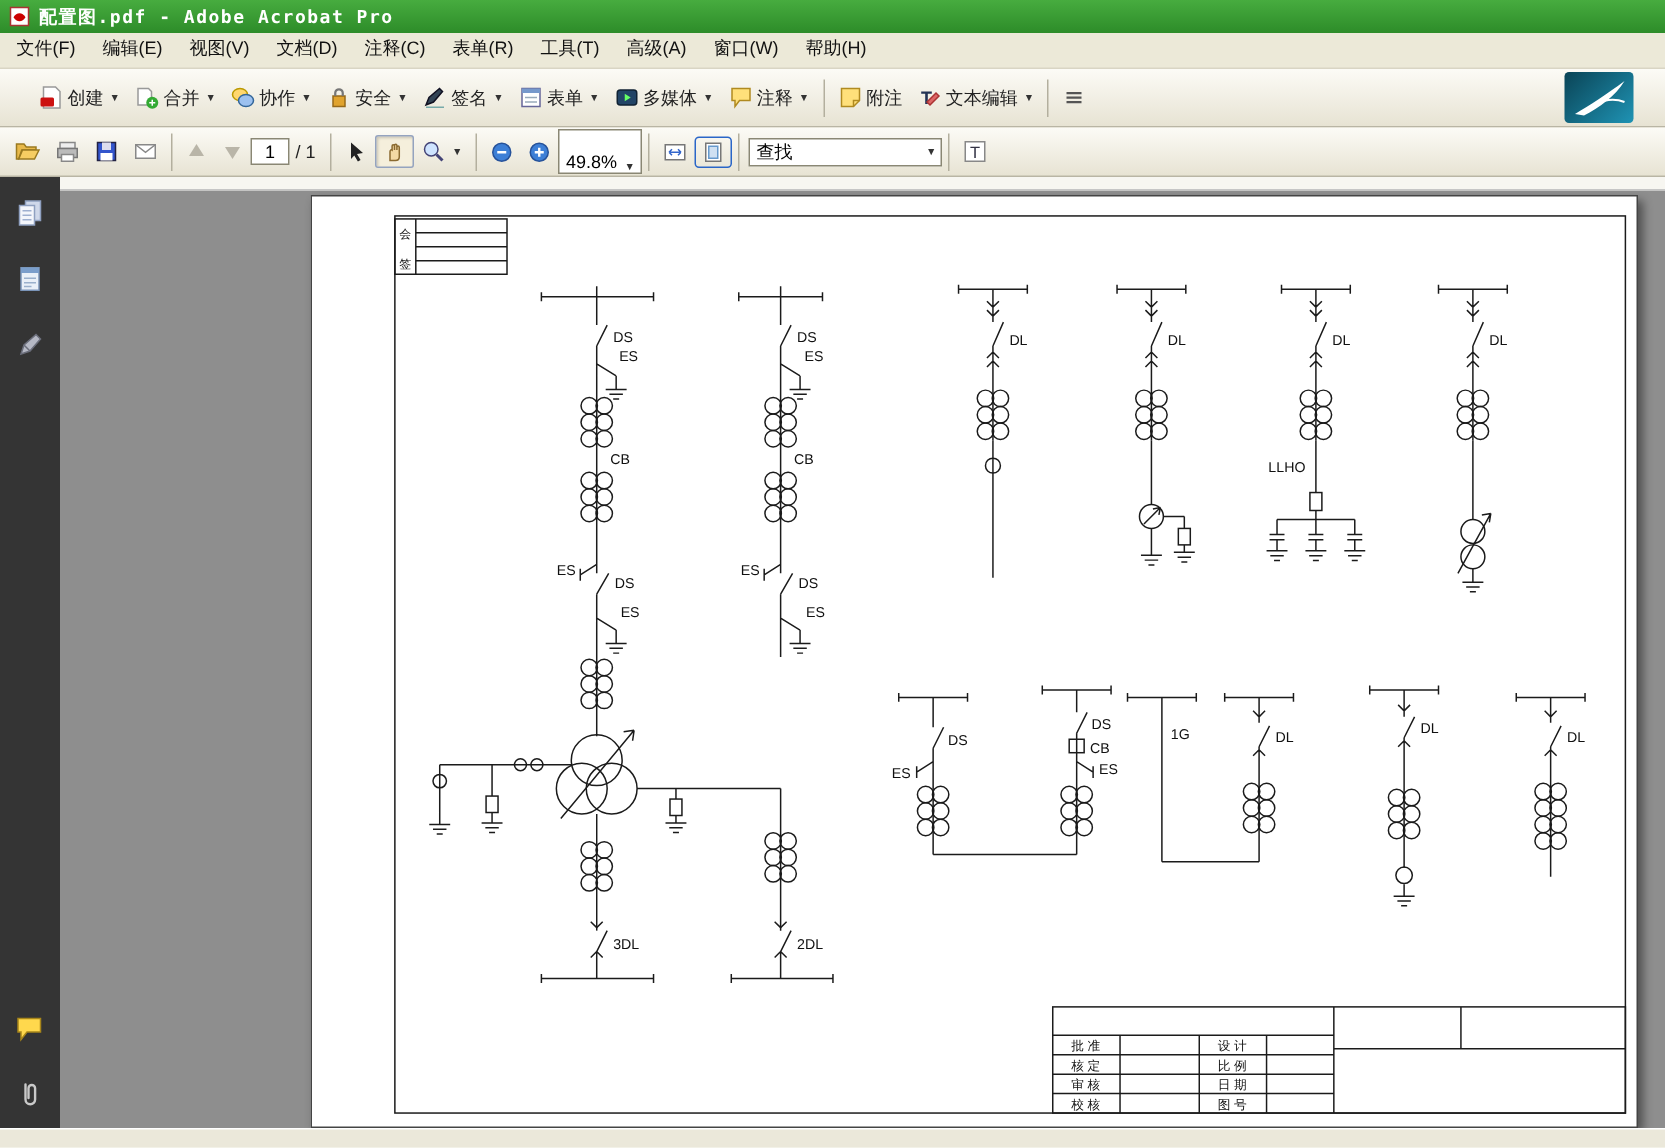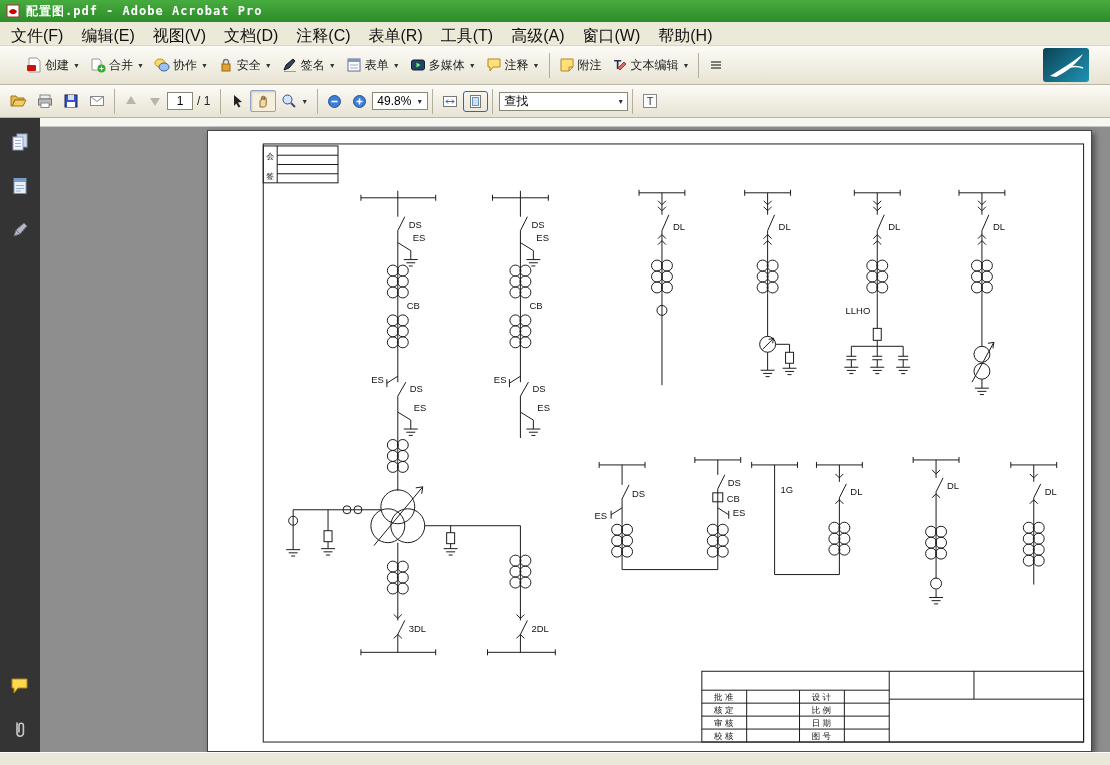--- a/index.html
+++ b/index.html
@@ -1,34 +1,34 @@
 <!DOCTYPE html>
 <html><head>
 <meta charset="utf-8">
 <style>
   *{box-sizing:border-box}
   html,body{margin:0;padding:0}
   body{width:1110px;height:765px;overflow:hidden;font-family:"Liberation Sans",sans-serif;background:#ece9d8}
   .window{width:1110px;height:765px;display:flex;flex-direction:column}
   .titlebar{height:22px;background:linear-gradient(180deg,#47ac3f,#2d8c29);display:flex;align-items:center;gap:6px;padding:0 6px;flex:none}
   .titlebar .title{color:#fff;font:bold 12px "DejaVu Sans Mono",monospace;letter-spacing:1px;white-space:nowrap}
-  .menubar{height:24px;background:#ece9d8;display:flex;align-items:flex-start;padding:0 2px;font-size:16px;color:#111;flex:none;border-bottom:1px solid #d9d5c4}
+  .menubar{height:24px;background:#ece9d8;display:flex;align-items:flex-end;padding:0 2px;font-size:12px;color:#111;flex:none;border-bottom:1px solid #d9d5c4}
   .menu-item{padding:4px 9px;cursor:default;white-space:nowrap}
   .toolbar{background:linear-gradient(180deg,#fcfbf6,#e7e3d3);display:flex;align-items:center;border-bottom:1px solid #b9b5a4;flex:none}
   .toolbar1{height:39px;padding:0 21px}
   .toolbar2{height:33px;padding:0 5px}
   .tbtn{display:flex;align-items:center;gap:3px;padding:2px 4px;font-size:12px;color:#222;border:1px solid transparent;border-radius:2px;white-space:nowrap}
   .tbtn svg{display:block;flex:none}
   .dd{font-size:7px;color:#333;margin-left:1px}
   .sep{width:1px;height:25px;background:#b3af9e;margin:0 4px;flex:none}
   .pressed{background:#f5efdc;border:1px solid #94a3bf;box-shadow:inset 1px 1px 2px rgba(0,0,0,.18)}
   .hl-blue{border:1px solid #2a66c8;border-radius:3px}
   .pgbox{width:26px;height:18px;border:1px solid #8a8774;font-size:12px;text-align:center;padding:0;background:#fff;font-family:"Liberation Sans",sans-serif}
   .pgtotal{font-size:12px;margin:0 6px 0 4px;color:#222;white-space:nowrap}
-  .zoombox{display:flex;align-items:center;background:#fff;border:1px solid #8a8774;height:18px;padding:0 4px;font-size:12px;min-width:56px;justify-content:space-between;gap:4px}
+  .zoombox{display:flex;align-items:flex-end;background:#fff;border:1px solid #8a8774;height:30px;padding:0 4px;font-size:12px;min-width:56px;justify-content:space-between;gap:4px}
   .findwrap{display:flex;align-items:center;background:#fff;border:1px solid #8a8774;height:19px;width:129px;margin-left:2px}
   .findwrap input{border:none;outline:none;flex:1;font-size:12px;padding:0 4px;width:90px;font-family:"Liberation Sans",sans-serif;background:transparent}
   .acro-logo{margin-left:auto;width:46px;height:34px;border-radius:3px;background:linear-gradient(135deg,#0a4456,#1f93b4);display:flex;align-items:center;justify-content:center;flex:none}
   .body{flex:1;display:flex;min-height:0}
   .sidebar{width:40px;background:#343434;display:flex;flex-direction:column;align-items:center;padding:12px 0 10px;gap:20px;flex:none}
   .sidebar .spacer{flex:1}
   .side-ic{width:28px;height:24px;display:flex;align-items:center;justify-content:center;border-radius:2px}
   .docarea{flex:1;position:relative;background:#8e8e8e;overflow:hidden}
   .doc-strip{position:absolute;left:0;top:0;right:0;height:9px;background:#f7f6f1;border-bottom:1px solid #c6c6c6}
   .page{position:absolute;left:167px;top:12px;width:885px;height:622px;background:#fff;border:1px solid #444;box-shadow:3px 3px 6px rgba(0,0,0,.45)}

